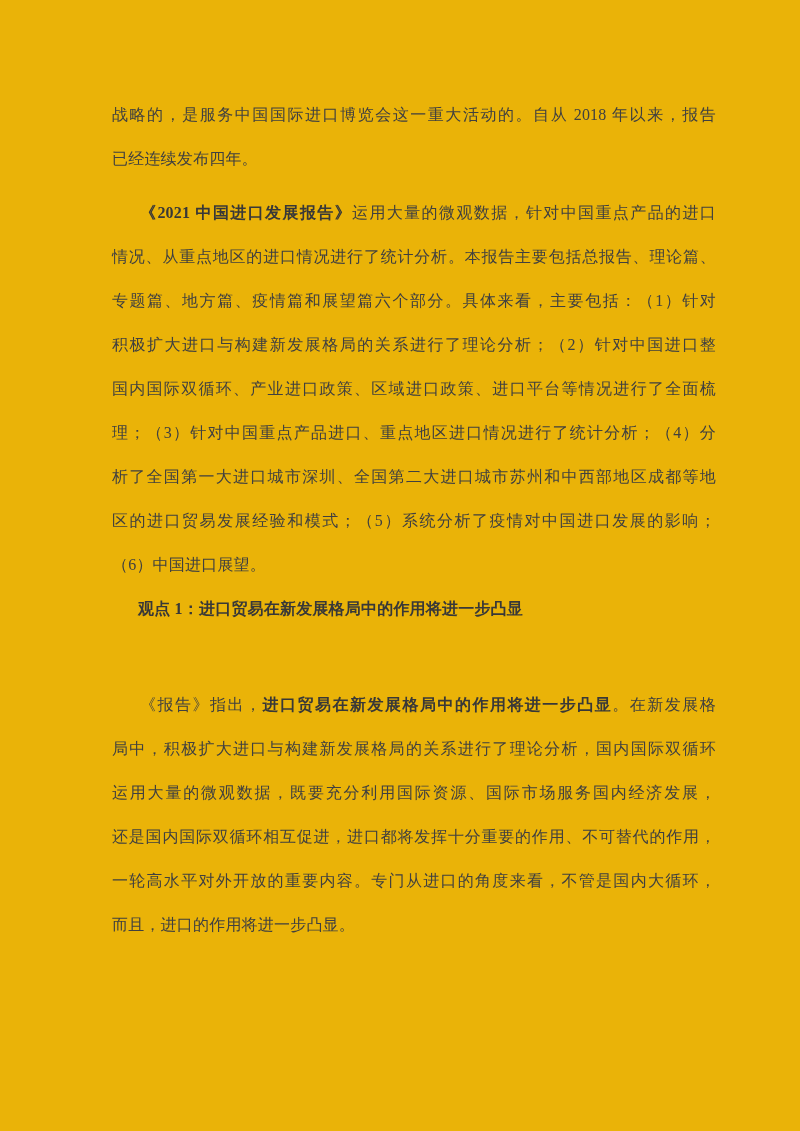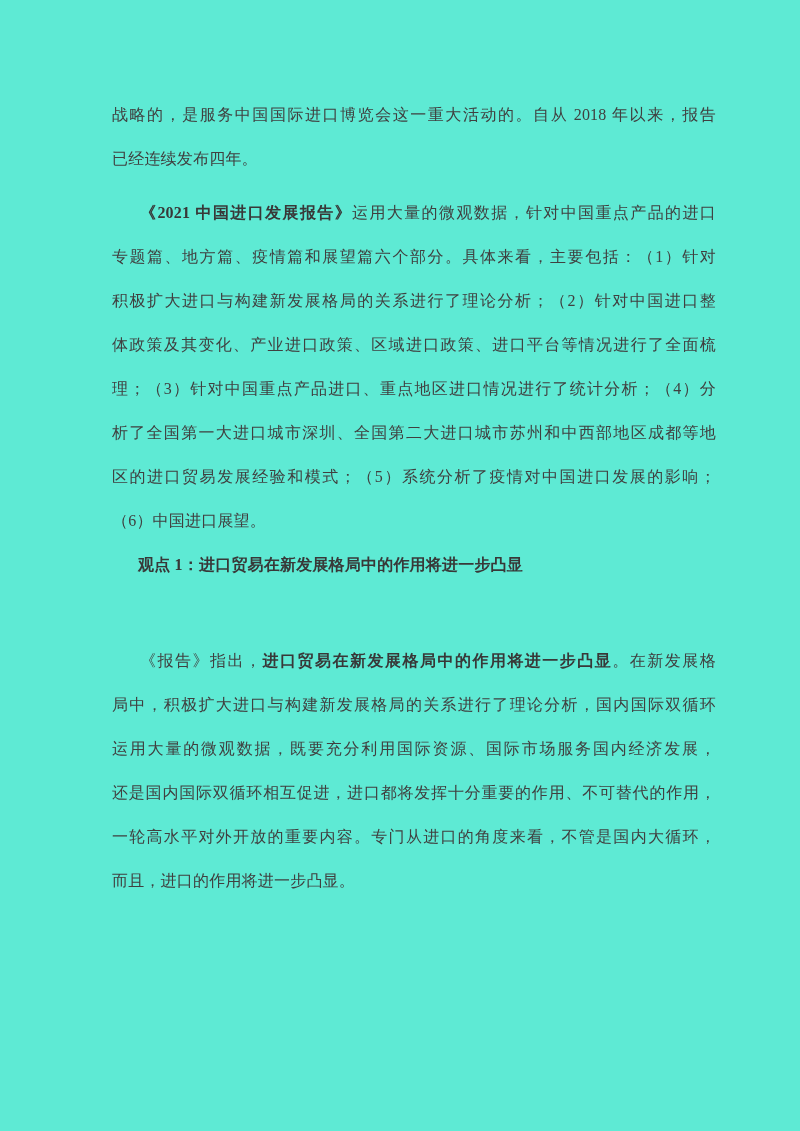--- a/index.html
+++ b/index.html
@@ -4,21 +4,21 @@
 <style>
   html, body {
     margin: 0;
     padding: 0;
     background: #ffffff;
   }
   .page {
     position: relative;
     width: 800px;
     height: 1131px;
-    background: #5eead4;
+    background: #eab308;
     box-sizing: border-box;
     padding: 93px 84px 0 112px;
     font-family: "Liberation Serif", "DejaVu Serif", serif;
     color: #404040;
     font-size: 16px;
     overflow: hidden;
   }
   .para { margin: 0; }
   .para.gap-top { margin-top: 10px; }
   .para.big-gap-top { margin-top: 52px; }
@@ -49,23 +49,24 @@
 
 <div class="page">
 
   <div class="para">
     <div class="line">战略的，是服务中国国际进口博览会这一重大活动的。自从 2018 年以来，报告</div>
     <div class="line last">已经连续发布四年。</div>
   </div>
 
   <div class="para gap-top">
     <div class="line indent"><span class="b">《2021 中国进口发展报告》</span><span>运用大量的微观数据，针对中国重点产品的进口</span></div>
+    <div class="line">情况、从重点地区的进口情况进行了统计分析。本报告主要包括总报告、理论篇、</div>
     <div class="line">专题篇、地方篇、疫情篇和展望篇六个部分。具体来看，主要包括：（1）针对</div>
     <div class="line">积极扩大进口与构建新发展格局的关系进行了理论分析；（2）针对中国进口整</div>
-    <div class="line">体政策及其变化、产业进口政策、区域进口政策、进口平台等情况进行了全面梳</div>
+    <div class="line">国内国际双循环、产业进口政策、区域进口政策、进口平台等情况进行了全面梳</div>
     <div class="line">理；（3）针对中国重点产品进口、重点地区进口情况进行了统计分析；（4）分</div>
     <div class="line">析了全国第一大进口城市深圳、全国第二大进口城市苏州和中西部地区成都等地</div>
     <div class="line">区的进口贸易发展经验和模式；（5）系统分析了疫情对中国进口发展的影响；</div>
     <div class="line last">（6）中国进口展望。</div>
   </div>
 
   <h2 class="h1">观点 1：进口贸易在新发展格局中的作用将进一步凸显</h2>
 
   <div class="para big-gap-top">
     <div class="line indent"><span>《报告》指出，</span><span class="b">进口贸易在新发展格局中的作用将进一步凸显</span><span>。在新发展格</span></div>

